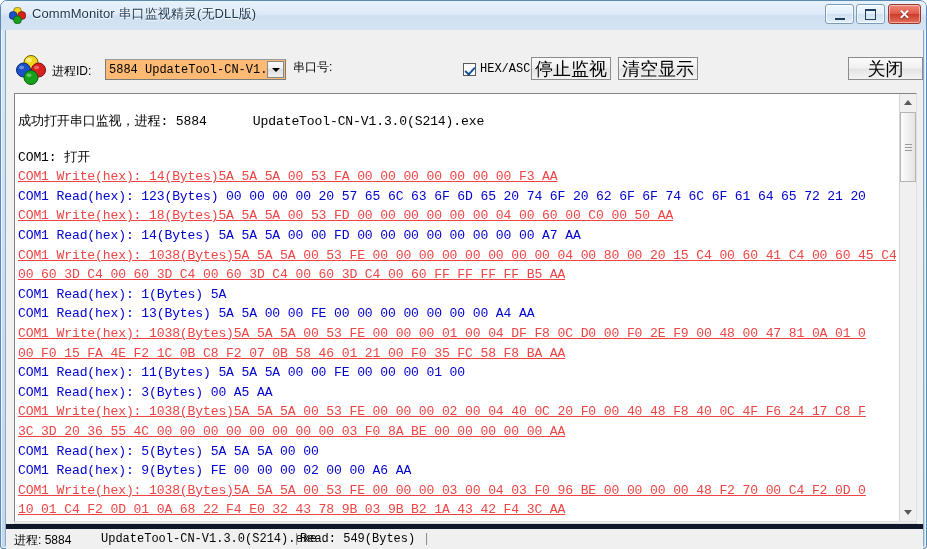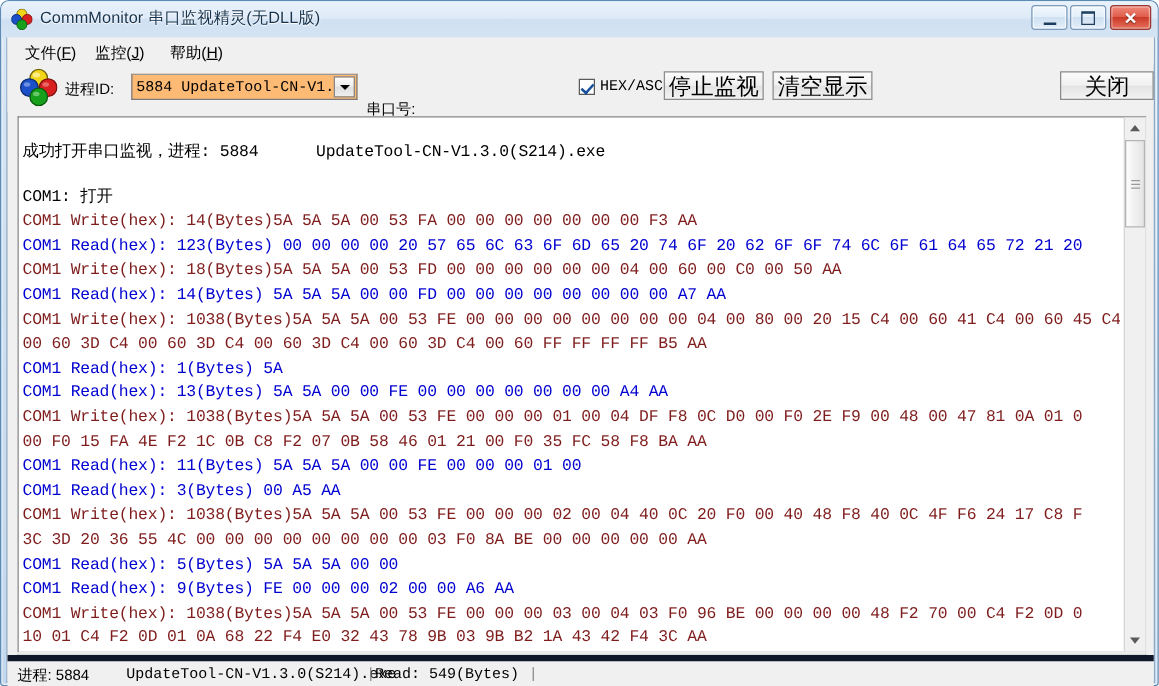--- a/index.html
+++ b/index.html
@@ -117,21 +117,21 @@
     position: absolute; left: 10px; top: 4px;
     width: 30px; height: 30px;
   }
   .tool-label {
     position: absolute;
     font-size: 12px; color: #000;
     font-family: "Liberation Sans", sans-serif;
     white-space: nowrap;
   }
   #lbl-pid { left: 46px; top: 12px; }
-  #lbl-port { left: 287px; top: 28px; }
+  #lbl-port { left: 287px; top: 8px; }
 
   .combo {
     position: absolute;
     box-sizing: border-box;
     background: #fdba74;
     border: 1px solid #7b7b7b;
     border-top-color: #9a9a9a;
     height: 21px;
   }
   #combo-pid { left: 99px; top: 8px; width: 181px; }
@@ -209,21 +209,21 @@
   #logtext {
     position: absolute; left: 3px; top: 2px;
     width: 878px;
     font-family: "Liberation Mono", monospace;
     font-size: 13.1px;
     line-height: 19.6px;
     white-space: pre;
     overflow: hidden;
     letter-spacing: -0.15px;
   }
-  .lg { color: #7f1d1d; }
+  .lg { color: #ef4444; text-decoration: underline; }
   .lb { color: #0000d0; }
   .lk { color: #000000; margin-top: 16px; }
   .lrow { height: 19.6px; white-space: pre; }
 
   
   #vscroll {
     position: absolute; right: 0; top: 0;
     width: 17px; height: 427px;
     background: #f0f0f0;
     border-left: 1px solid #d6d6d6;
@@ -341,25 +341,20 @@
           <i></i>
         </span>
     </div>
     <div class="tb-btn" id="btn-close">
       <span class="tb-glyph">✕</span>
     </div>
   </div>
 
   <div id="client">
 
-    <div id="menubar">
-      <div class="menu-item" id="menu-file"><span>文件(</span><span class="mn-u">F</span><span>)</span></div>
-      <div class="menu-item" id="menu-monitor"><span>监控(</span><span class="mn-u">J</span><span>)</span></div>
-      <div class="menu-item" id="menu-help"><span>帮助(</span><span class="mn-u">H</span><span>)</span></div>
-    </div>
 
     <div id="toolbar">
 
       <svg id="app-icon" viewBox="0 0 30 30">
         <circle cx="15" cy="7.5" r="7.0" fill="#f2d41a" stroke="#6e5f00" stroke-width="1"></circle>
         <circle cx="7.5" cy="15" r="7.0" fill="#1c50c8" stroke="#0a2a70" stroke-width="1"></circle>
         <circle cx="22.5" cy="15" r="7.0" fill="#d92020" stroke="#7a0f0f" stroke-width="1"></circle>
         <circle cx="15" cy="22.5" r="7.0" fill="#17a01c" stroke="#0a5a0d" stroke-width="1"></circle>
         <ellipse cx="13" cy="5" rx="3" ry="2" fill="#fff6a8" opacity="0.75"></ellipse>
         <ellipse cx="5.6" cy="12.6" rx="2.6" ry="1.8" fill="#9fb9f0" opacity="0.6"></ellipse>

